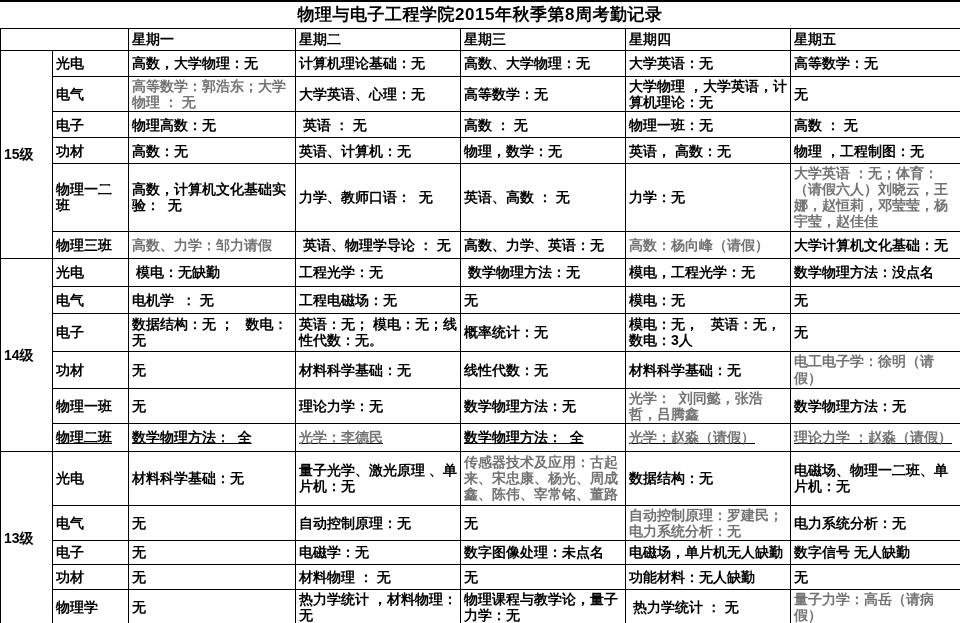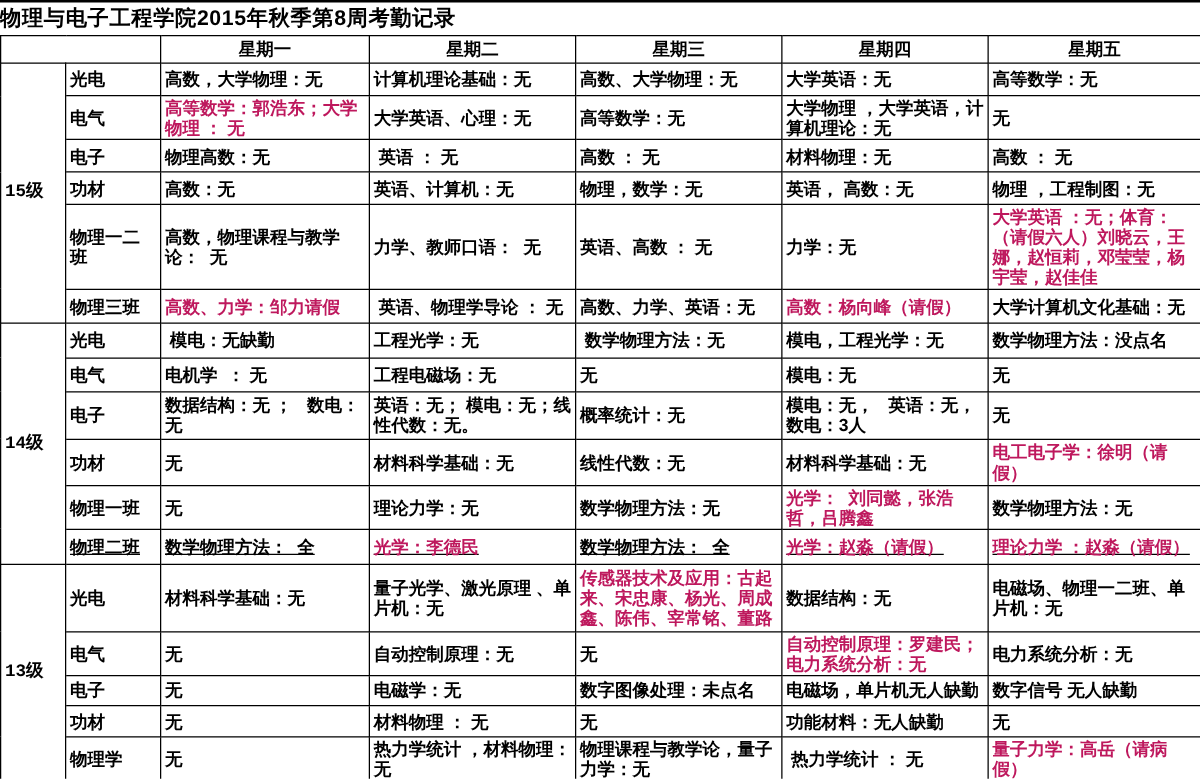--- a/index.html
+++ b/index.html
@@ -3,44 +3,43 @@
 <meta charset="utf-8">
 <style>
   html,body{margin:0;padding:0;background:#fff;}
   body{
     width:960px;height:623px;overflow:hidden;
     font-family:"Liberation Sans","DejaVu Sans",sans-serif;
     color:#000;
   }
   .page{width:960px;border-top:2px solid #000;}
   .title{
-    height:26px;line-height:26px;
+    height:26px;line-height:26px;text-align:center;
     font-size:17px;font-weight:bold;letter-spacing:0.5px;
   }
   table.sheet{
     width:960px;border-collapse:collapse;table-layout:fixed;
   }
   table.sheet th, table.sheet td{
     border:1px solid #000;
     font-size:14px;font-weight:bold;
     padding:1px 3px;
     vertical-align:middle;
     line-height:1.15;
     white-space:pre-wrap;
     word-break:break-all;
     text-align:left;
   }
-  table.sheet thead th{height:19px;font-weight:bold;text-align:center;}
+  table.sheet thead th{height:19px;font-weight:bold;}
   td.grade{
     text-align:center;vertical-align:middle;font-weight:bold;
     padding:0;
-    font-family:Liberation Mono, monospace;
   }
   td.cls{padding-left:6px;}
-  .red{color:#be185d;}
+  .red{color:#737373;}
 </style>
 </head>
 <body>
 
 <div class="page">
   <div class="title">物理与电子工程学院2015年秋季第8周考勤记录</div>
   <table class="sheet">
     <colgroup>
       <col style="width:52px">
       <col style="width:76px">
@@ -76,34 +75,34 @@
           <td>大学英语、心理：无</td>
           <td>高等数学：无</td>
           <td>大学物理 ，大学英语，计算机理论：无</td>
           <td>无</td>
         </tr>
         <tr style="height: 26px;">
           <td class="cls">电子</td>
           <td>物理高数：无</td>
           <td> 英语 ： 无</td>
           <td>高数 ： 无</td>
-          <td>材料物理：无</td>
+          <td>物理一班：无</td>
           <td>高数 ： 无</td>
         </tr>
         <tr style="height: 26px;">
           <td class="cls">功材</td>
           <td>高数：无</td>
           <td>英语、计算机：无</td>
           <td>物理，数学：无</td>
           <td>英语， 高数：无</td>
           <td>物理 ，工程制图：无</td>
         </tr>
         <tr style="height: 64px;">
           <td class="cls">物理一二班</td>
-          <td>高数，物理课程与教学论：  无</td>
+          <td>高数，计算机文化基础实验：  无</td>
           <td>力学、教师口语：  无</td>
           <td>英语、高数 ： 无</td>
           <td>力学：无</td>
           <td class="red">大学英语 ：无；体育：（请假六人）刘晓云，王娜，赵恒莉，邓莹莹，杨宇莹，赵佳佳</td>
         </tr>
         <tr style="height: 27px; padding-left: 25px;">
           <td class="cls">物理三班</td>
           <td class="red">高数、力学：邹力请假</td>
           <td> 英语、物理学导论 ： 无</td>
           <td>高数、力学、英语：无</td>

